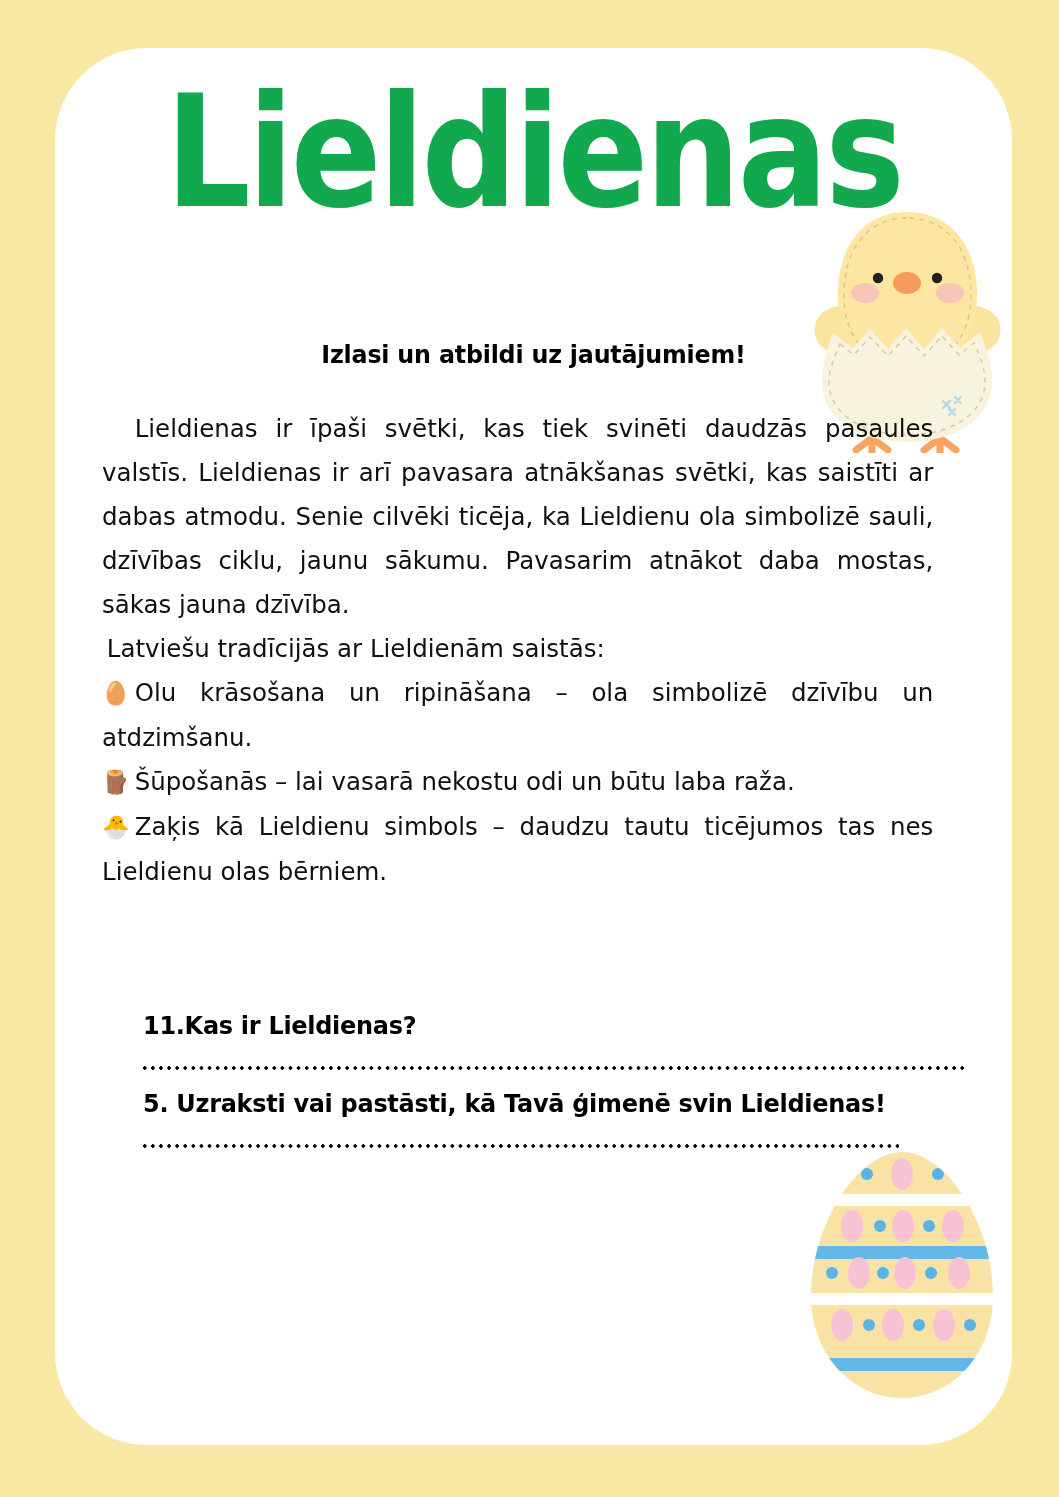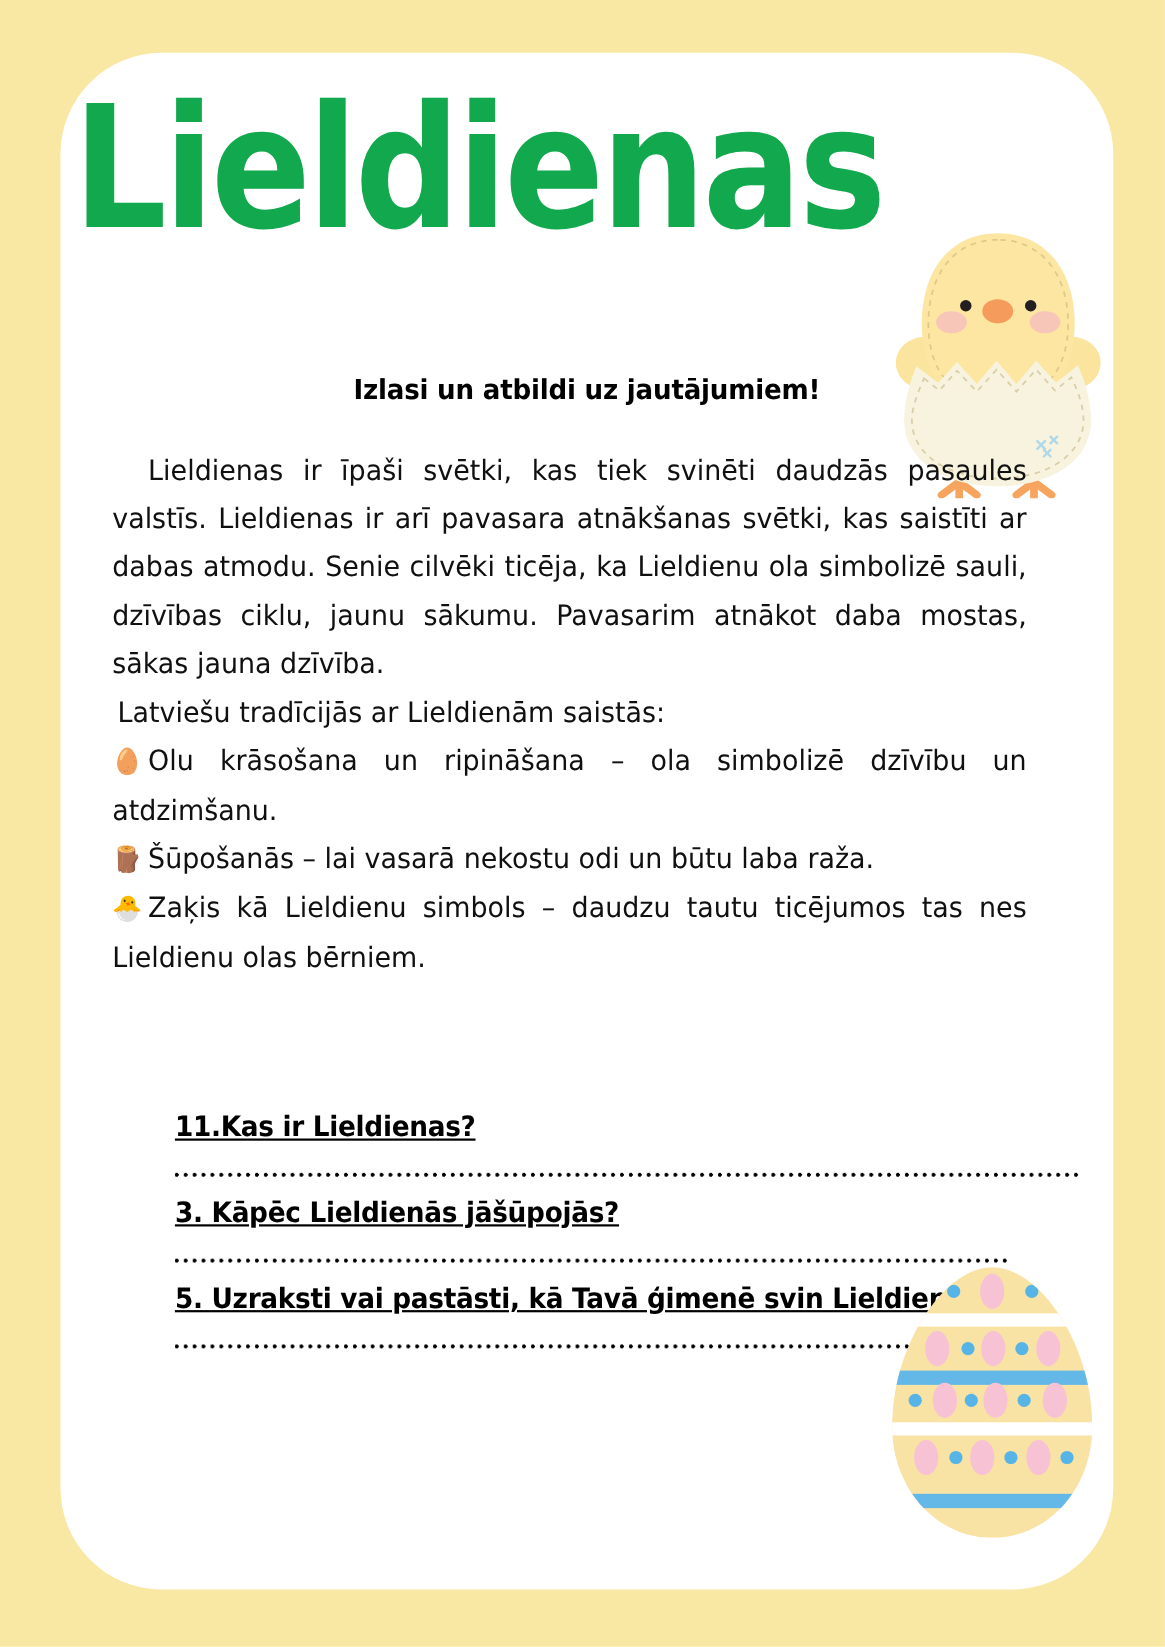--- a/index.html
+++ b/index.html
@@ -26,20 +26,21 @@
     border-radius: 92px;
     overflow: hidden;
   }
 
   
   #title-wrap {
     position: absolute;
     left: 0;
     top: 28px;
     width: 957px;
+    text-align: center;
   }
   #worksheet-title {
     display: inline-block;
     color: #12A84E;
     font-family: "DejaVu Sans", sans-serif;
     font-weight: bold;
     font-size: 138px;
     line-height: 1.0;
     letter-spacing: -3px;
     transform: scaleY(1.12) scaleX(0.97);
@@ -101,24 +102,23 @@
   .tradition-bullet {
     display: inline-block;
     width: 34px;
     font-size: 23px;
     font-family: "DejaVu Sans", sans-serif;
   }
 
   
   #questions-block {
     position: absolute;
-    left: 104px;
+    left: 88px;
     top: 958px;
     width: 830px;
-    text-decoration: underline;
   }
   .question-group { margin: 0; }
   .question-text {
     font-family: "DejaVu Sans", sans-serif;
     font-weight: bold;
     font-size: 25.5px;
     color: #000;
     letter-spacing: -0.3px;
     height: 46px;
     line-height: 38px;
@@ -205,24 +205,20 @@
     <p class="tradition-item"><span class="tradition-bullet">🪵</span><span>Šūpošanās – lai vasarā nekostu odi un būtu laba raža.</span></p>
     <p class="tradition-item"><span class="tradition-bullet">🐣</span><span>Zaķis kā Lieldienu simbols – daudzu tautu ticējumos tas nes Lieldienu olas bērniem.</span></p>
   </div>
 
   <div id="questions-block">
     <div class="question-group">
       <div class="question-text">11.Kas ir Lieldienas?</div>
       <div class="answer-line" id="answer-line-1"></div>
     </div>
     <div class="question-group">
-      <div class="question-text">3. Kāpēc Lieldienās jāšūpojās?</div>
-      <div class="answer-line" id="answer-line-3"></div>
-    </div>
-    <div class="question-group">
       <div class="question-text">5. Uzraksti vai pastāsti, kā Tavā ģimenē svin Lieldienas!</div>
       <div class="answer-line" id="answer-line-5"></div>
     </div>
   </div>
 
   <svg id="easter-egg-illustration" viewBox="0 0 190 250">
     <defs>
       <clipPath id="eggClip">
         <path d="M95 2 C138 2 186 72 186 147 C186 203 146 248 95 248 C44 248 4 203 4 147 C4 72 52 2 95 2 Z"></path>
       </clipPath>

